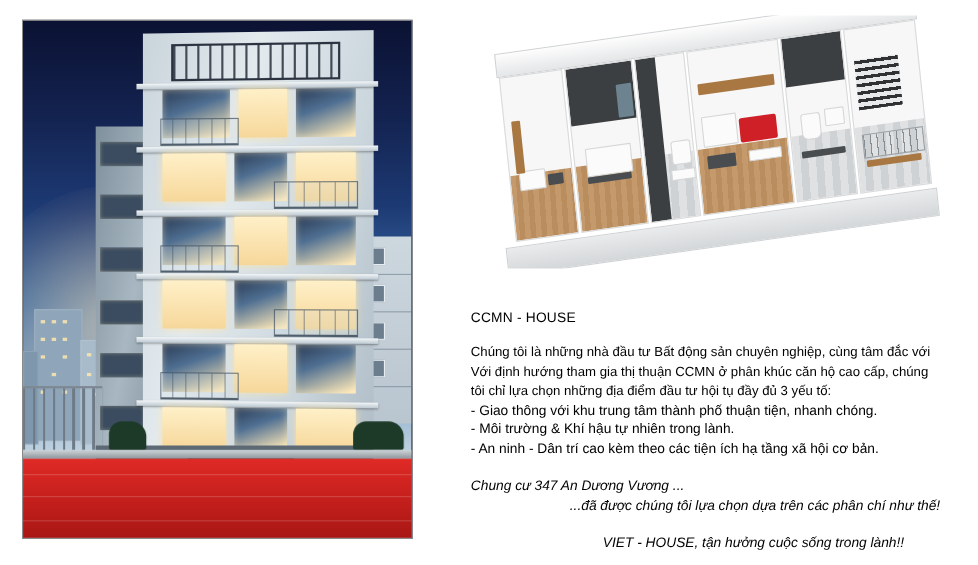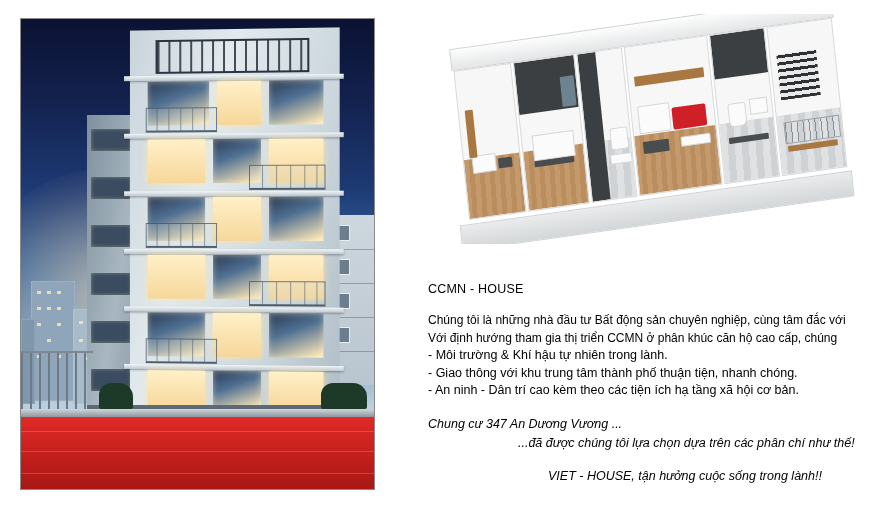--- a/index.html
+++ b/index.html
@@ -543,26 +543,27 @@
     </div>
   </div>
 </div>
 
 <div class="text-block">
 
   <div class="brand">CCMN - HOUSE</div>
 
   <p class="para">
     <span class="ln">Chúng tôi là những nhà đầu tư Bất động sản chuyên nghiệp, cùng tâm đắc với</span>
-    <span class="ln">Với định hướng tham gia thị triển CCMN ở phân khúc căn hộ cao cấp, chúng</span>
+    <span class="ln">Với định hướng tham gia thị thuận CCMN ở phân khúc căn hộ cao cấp, chúng</span>
+    <span class="ln">tôi chỉ lựa chọn những địa điểm đầu tư hội tụ đầy đủ 3 yếu tố:</span>
   </p>
 
   <div class="bullets">
+    <div>- Giao thông với khu trung tâm thành phố thuận tiện, nhanh chóng.</div>
     <div>- Môi trường &amp; Khí hậu tự nhiên trong lành.</div>
-    <div>- Giao thông với khu trung tâm thành phố thuận tiện, nhanh chóng.</div>
     <div>- An ninh - Dân trí cao kèm theo các tiện ích hạ tầng xã hội cơ bản.</div>
   </div>
 
   <div class="closing">
     <span class="l1">Chung cư 347 An Dương Vương ...</span>
     <span class="l2">...đã được chúng tôi lựa chọn dựa trên các phân chí như thế!</span>
     <span class="l3">VIET - HOUSE, tận hưởng cuộc sống trong lành!!</span>
   </div>
 </div>
 

